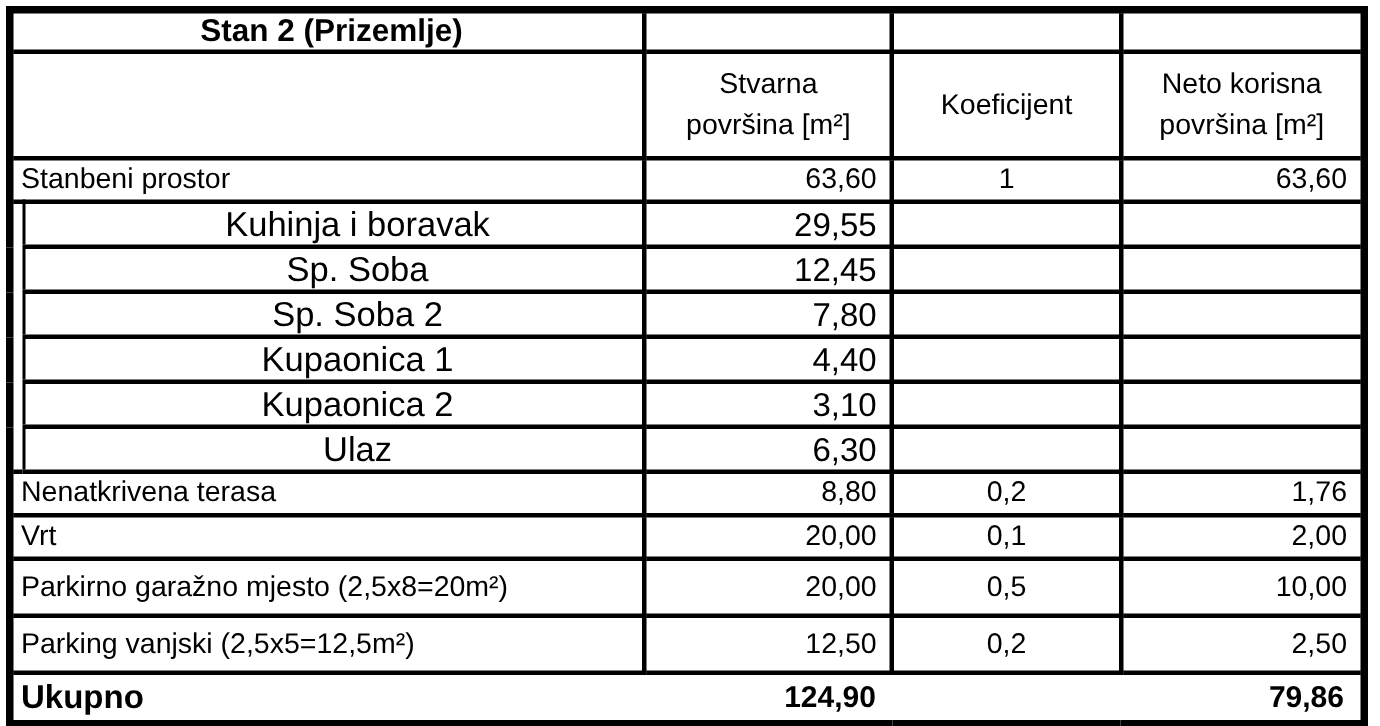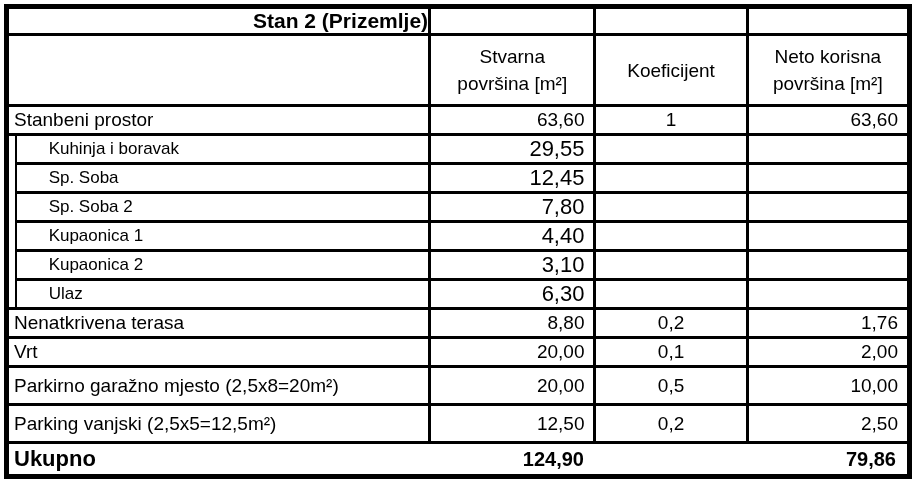--- a/index.html
+++ b/index.html
@@ -28,21 +28,21 @@
   tr.title-row    { height: 25px; }
   tr.header-row   { height: 71px; }
   tr.row          { height: 29px; }
   tr.row.tall     { height: 38px; }
   tr.total-row    { height: 34px; }
 
   .title-cell {
     font-weight: bold;
     font-size: 21px;
     padding-left: 5px;
-    text-align: right;
+    text-align: center;
   }
   .hdr {
     font-size: 19px;
     text-align: center;
     white-space: pre-line;
     line-height: 27px;
   }
   .label {
     font-size: 19px;
     text-align: left;
@@ -53,21 +53,21 @@
     font-size: 19px;
     text-align: right;
     padding-right: 9px;
   }
   .coef {
     font-size: 19px;
     text-align: center;
   }
   
   tr.sub { font-size: 17px; }
-  tr.sub .label { font-size: 17px; padding-left: 32px; border-left-width: 2px; }
+  tr.sub .label { font-size: 23px; padding-left: 32px; border-left-width: 2px; text-align: center; }
   tr.sub .num   { font-size: 22px; }
   td.gutter {
     border-top: none;
     border-bottom: none;
     border-right: 2px solid #000000;
   }
   
   tr.total-row td {
     border-left: none;
     border-right: none;

